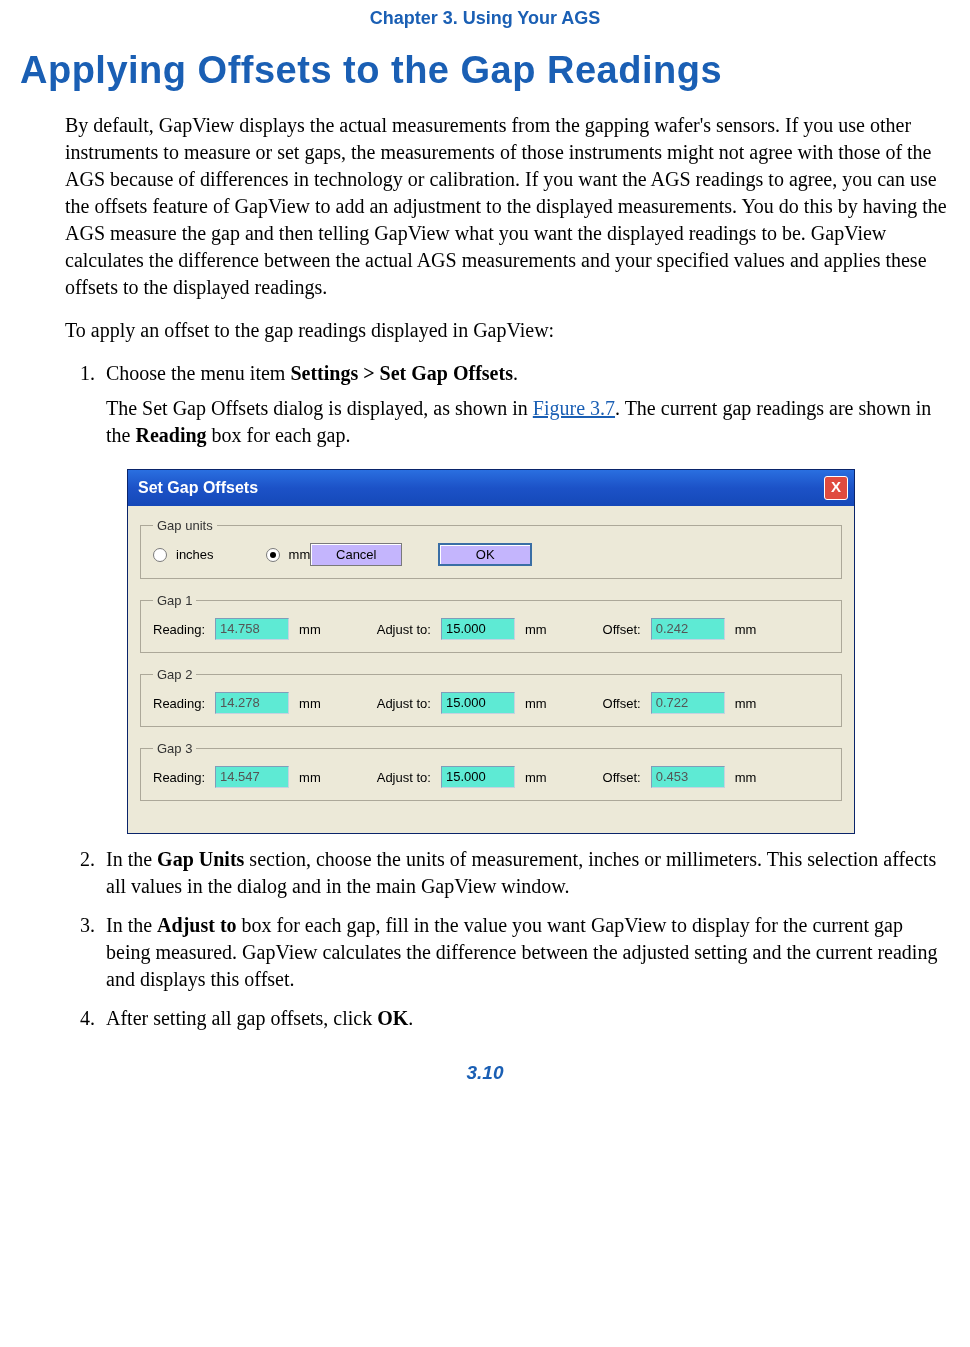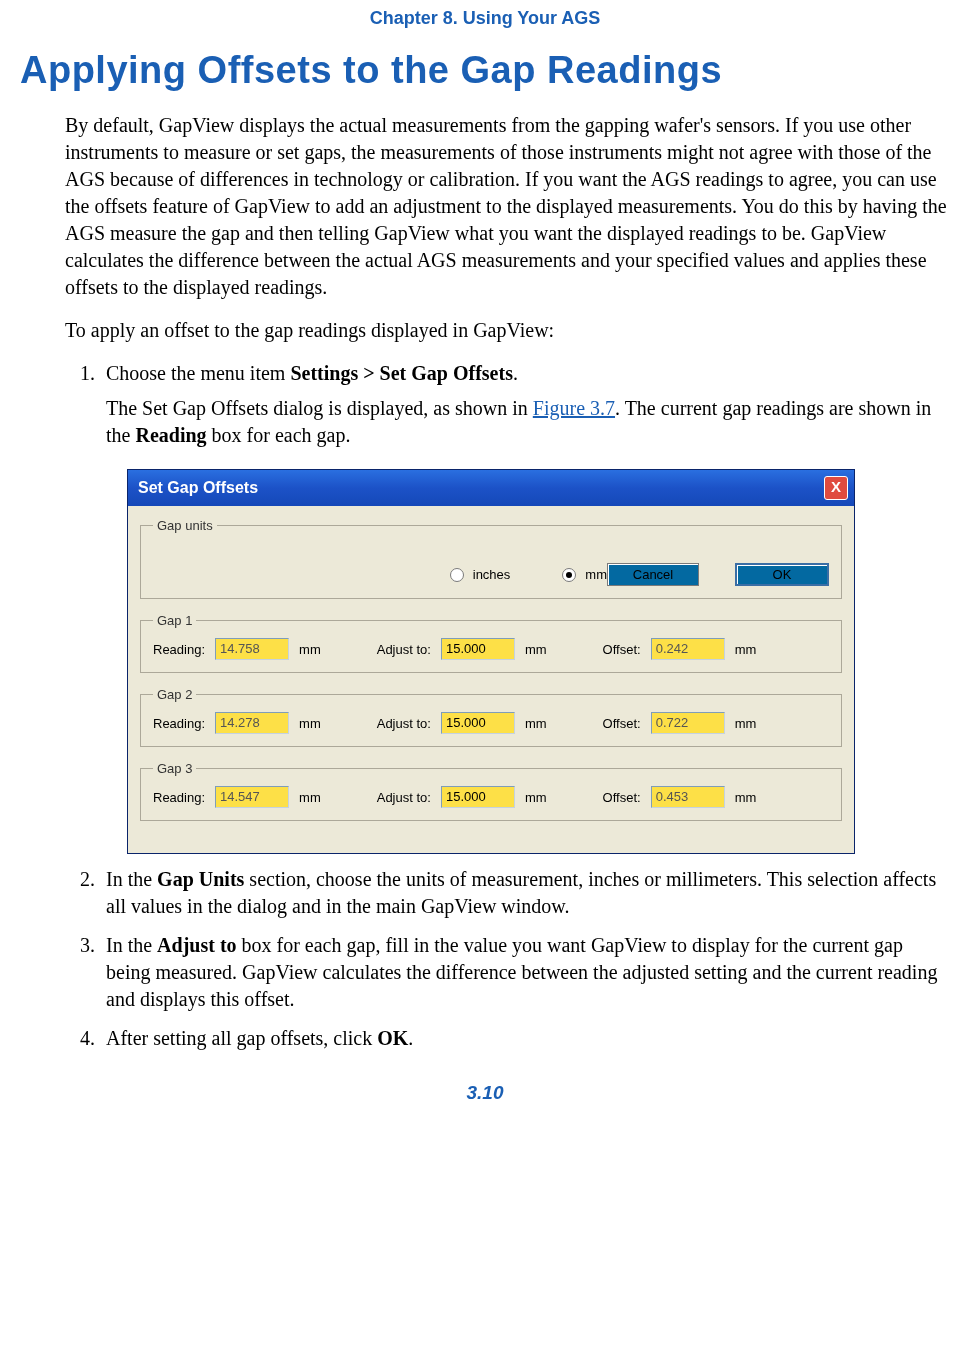--- a/index.html
+++ b/index.html
@@ -102,22 +102,21 @@
     color: #333;
   }
   .row {
     display: flex;
     align-items: center;
     gap: 8px;
   }
   .units-row {
     display: flex;
     align-items: center;
-    justify-content: flex-end;
-    margin-top: 20px;
+    justify-content: flex-start;
   }
   .units-left {
     display: flex;
     align-items: center;
     gap: 6px;
   }
   .radio {
     width: 12px;
     height: 12px;
     border: 1px solid #7a7a7a;
@@ -129,33 +128,33 @@
     margin-right: 3px;
   }
   .radio.selected::after {
     content: "";
     width: 6px;
     height: 6px;
     background: #000;
     border-radius: 50%;
   }
   .btn {
-    background: #0369a1;
+    background: #c4b5fd;
     border: 1px solid #7a7a7a;
     padding: 3px 0;
     width: 90px;
     text-align: center;
     box-shadow: inset 1px 1px 0 #fff;
   }
   .btn.default {
     border: 2px solid #3a6ea5;
     padding: 2px 0;
   }
   .field {
-    background: #fde047;
+    background: #5eead4;
     border-top: 1px solid #7f9db9;
     border-left: 1px solid #7f9db9;
     border-right: 1px solid #c5d2e0;
     border-bottom: 1px solid #c5d2e0;
     padding: 2px 4px;
     width: 64px;
     height: 16px;
     color: #555;
     font-family: Tahoma, Arial, sans-serif;
     font-size: 13px;
@@ -185,21 +184,21 @@
     font-weight: bold;
     font-style: italic;
     font-size: 19px;
     margin-top: 30px;
   }
 </style>
 </head>
 <body>
 
 <div class="page">
-  <div class="chapter-header">Chapter 8. Using Your AGS</div>
+  <div class="chapter-header">Chapter 3. Using Your AGS</div>
 
   <h1 class="section-title">Applying Offsets to the Gap Readings</h1>
 
   <p class="body-text">By default, GapView displays the actual measurements from the gapping wafer's sensors. If you use other instruments to measure or set gaps, the measurements of those instruments might not agree with those of the AGS because of differences in technology or calibration. If you want the AGS readings to agree, you can use the offsets feature of GapView to add an adjustment to the displayed measurements. You do this by having the AGS measure the gap and then telling GapView what you want the displayed readings to be. GapView calculates the difference between the actual AGS measurements and your specified values and applies these offsets to the displayed readings.</p>
 
   <p class="body-text">To apply an offset to the gap readings displayed in GapView:</p>
 
   <ol class="steps">
     <li>
       <span>Choose the menu item </span><span class="bold">Settings &gt; Set Gap Offsets</span><span>.</span>

